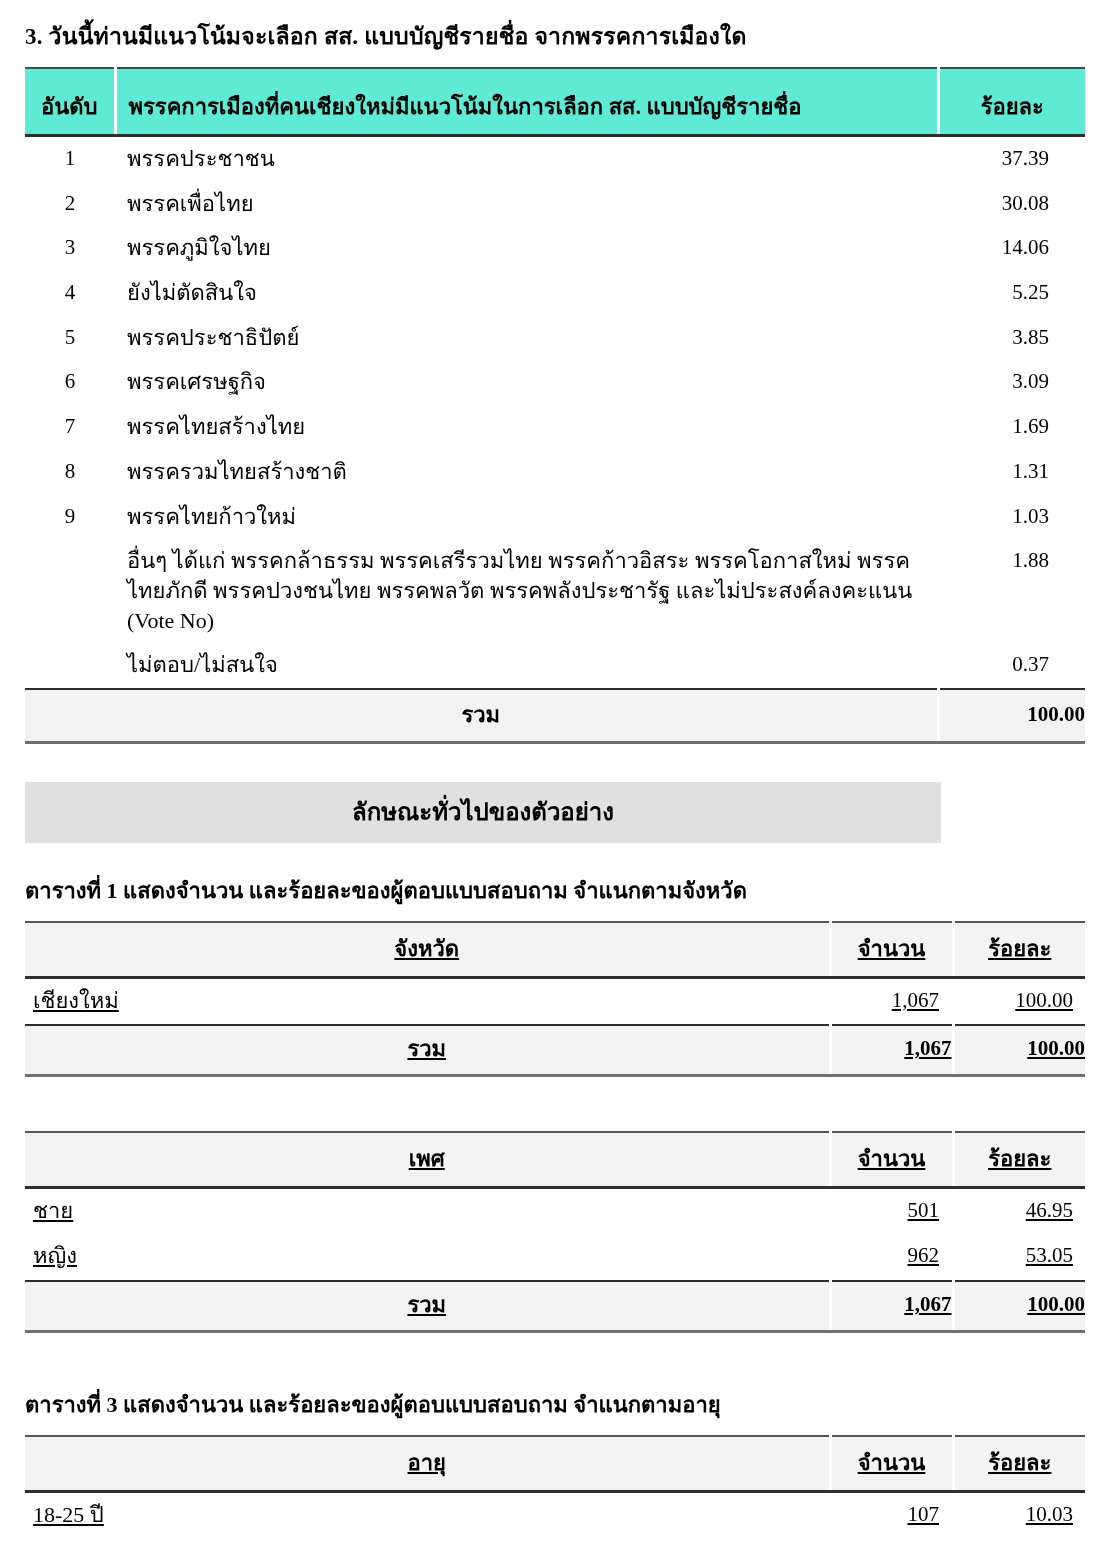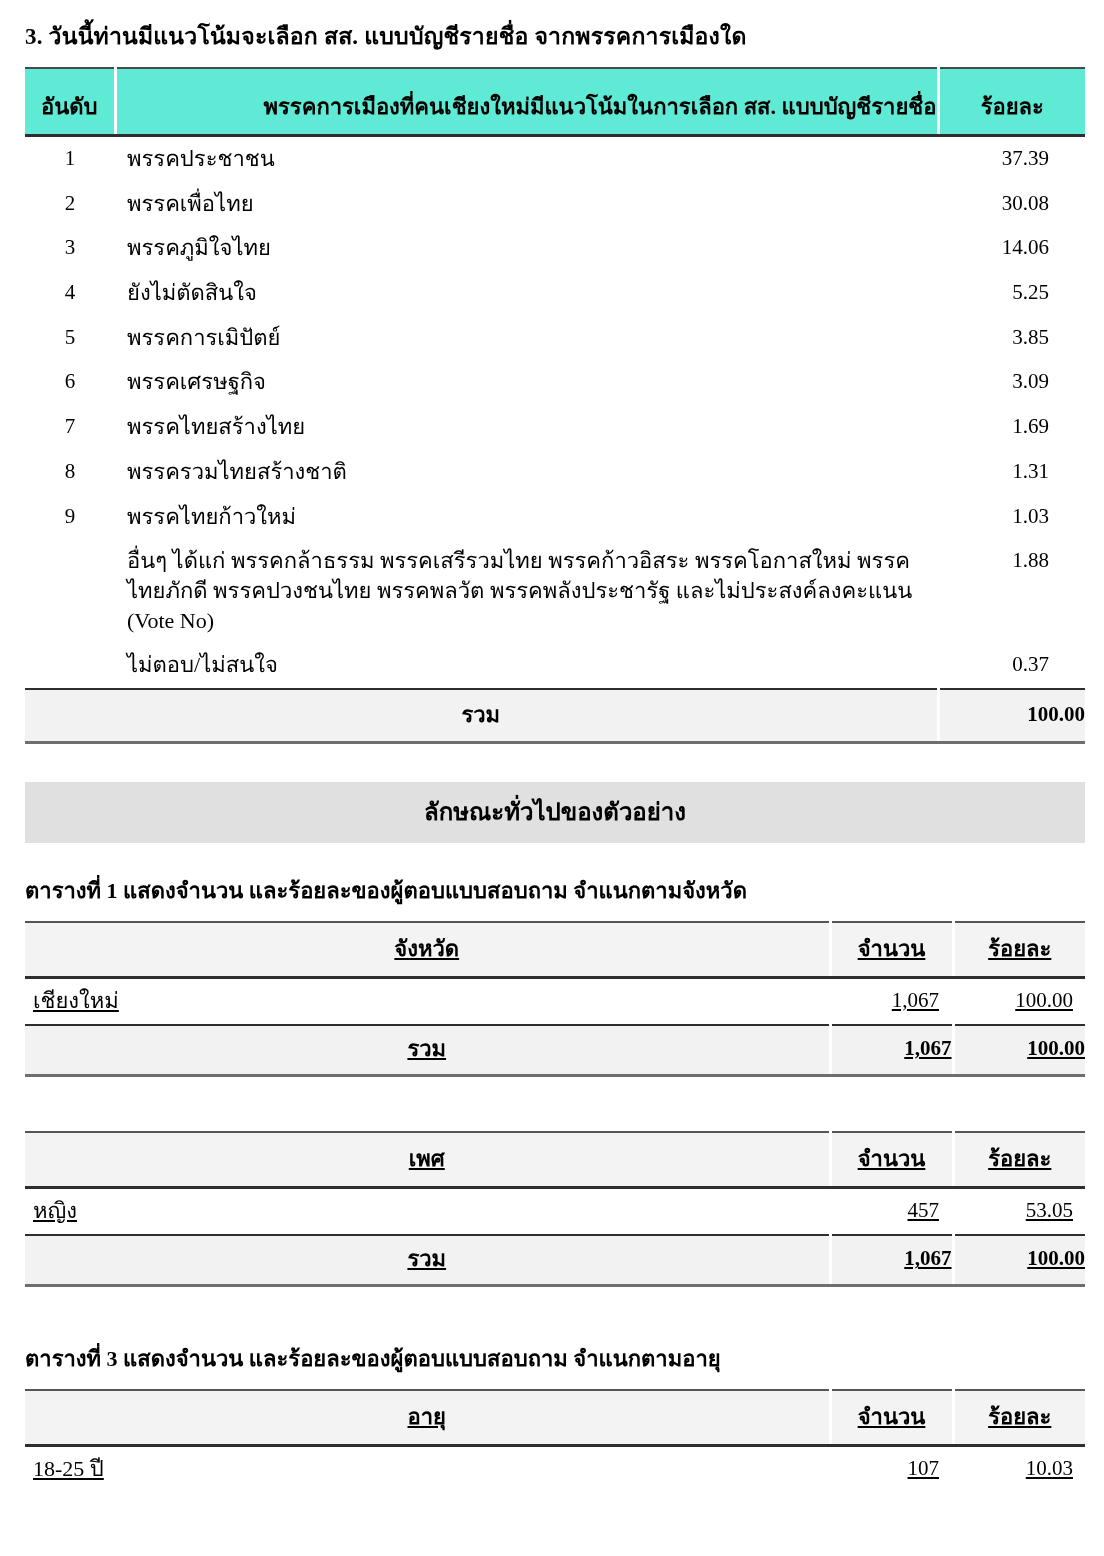--- a/index.html
+++ b/index.html
@@ -31,39 +31,39 @@
   
   .party-table th {
     background: #5eead4;
     border-top: 2px solid #4a4a4a;
     border-bottom: 3px solid #2e2e2e;
     font-size: 22px;
     font-weight: bold;
     padding: 20px 0 10px 0;
   }
   .party-table th.col-rank { text-align: center; }
-  .party-table th.col-party { text-align: right; padding-left: 12px; }
+  .party-table th.col-party { text-align: left; padding-left: 12px; }
   .party-table th.col-pct { text-align: center; }
   .party-table th.sep, .party-table td.sep { border-left: 3px solid #ffffff; }
   .party-table td { font-size: 22px; padding: 7px 0 8px 0; line-height: 1.35; }
   .party-table td.cell-rank { text-align: center; font-size: 21px; }
   .party-table td.cell-party { text-align: left; padding-left: 12px; padding-right: 18px; }
   .party-table td.cell-pct { text-align: right; padding-right: 36px; font-size: 21px; }
   .party-table tr.total-row td {
     background: #f2f2f2;
     border-top: 2px solid #2e2e2e;
     border-bottom: 3px solid #6e6e6e;
     font-weight: bold;
     padding: 10px 0 11px 0;
   }
   .party-table tr.total-row td.total-label { text-align: center; }
 
   
   .section-band {
-    width: 1060px;
+    width: 916px;
     background: #e0e0e0;
     margin: 38px 0 30px 0;
     padding: 10px 0 12px 0;
     text-align: center;
     font-size: 24px;
     font-weight: bold;
   }
 
   
   .tbl-title {
@@ -132,21 +132,21 @@
         <td class="cell-party">พรรคภูมิใจไทย</td>
         <td class="cell-pct">14.06</td>
       </tr>
       <tr>
         <td class="cell-rank">4</td>
         <td class="cell-party">ยังไม่ตัดสินใจ</td>
         <td class="cell-pct">5.25</td>
       </tr>
       <tr>
         <td class="cell-rank">5</td>
-        <td class="cell-party">พรรคการเมิปัตย์</td>
+        <td class="cell-party">พรรคประชาธิปัตย์</td>
         <td class="cell-pct">3.85</td>
       </tr>
       <tr>
         <td class="cell-rank">6</td>
         <td class="cell-party">พรรคเศรษฐกิจ</td>
         <td class="cell-pct">3.09</td>
       </tr>
       <tr>
         <td class="cell-rank">7</td>
         <td class="cell-party">พรรคไทยสร้างไทย</td>
@@ -217,22 +217,27 @@
     </colgroup>
     <thead>
       <tr>
         <th>เพศ</th>
         <th class="sep">จำนวน</th>
         <th class="sep">ร้อยละ</th>
       </tr>
     </thead>
     <tbody>
       <tr>
+        <td class="cell-label">ชาย</td>
+        <td class="cell-count">501</td>
+        <td class="cell-pct">46.95</td>
+      </tr>
+      <tr>
         <td class="cell-label">หญิง</td>
-        <td class="cell-count">457</td>
+        <td class="cell-count">962</td>
         <td class="cell-pct">53.05</td>
       </tr>
       <tr class="total-row">
         <td class="total-label">รวม</td>
         <td class="cell-count sep">1,067</td>
         <td class="cell-pct sep">100.00</td>
       </tr>
     </tbody>
   </table>
 

